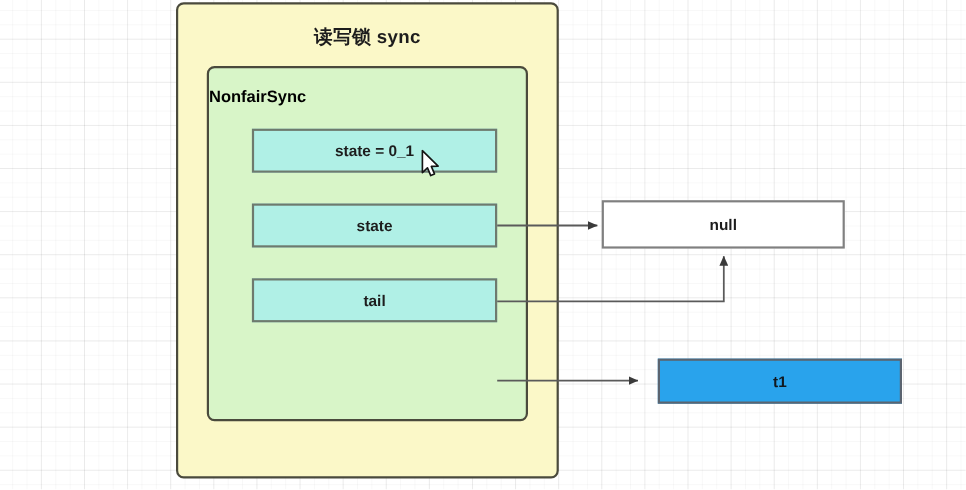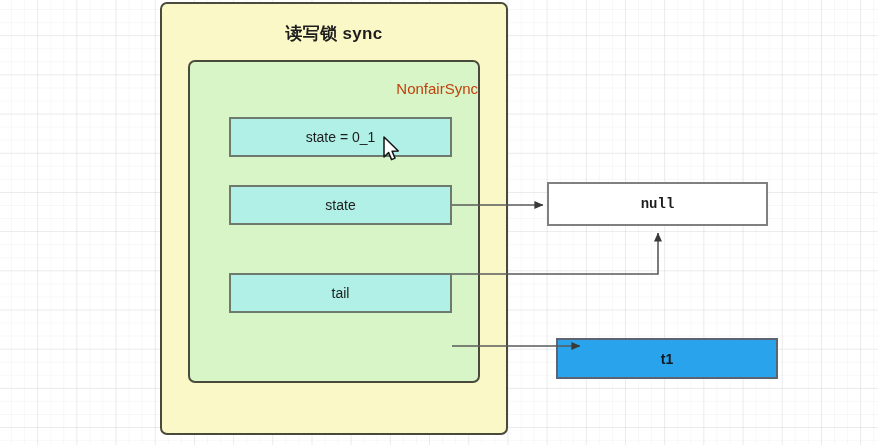--- a/index.html
+++ b/index.html
@@ -56,81 +56,79 @@
     background: #D8F5C8;
     border: 2.5px solid #4a4a3c;
     border-radius: 7px;
     box-sizing: border-box;
   }
   .inner-title {
     position: absolute;
     left: 0;
     top: 18px;
     width: 100%;
-    text-align: right;
+    text-align: left;
     font-size: 15px;
-    font-weight: normal;
-    color: #c2410c;
+    font-weight: bold;
+    color: #000000;
   }
 
   
   .field-box {
     position: absolute;
     left: 229px;
     width: 223px;
     height: 40px;
     background: #B0F0E6;
     border: 2px solid #6e7a6e;
     box-sizing: border-box;
     display: flex;
     align-items: center;
     justify-content: center;
     font-size: 14px;
-    font-weight: normal;
+    font-weight: bold;
     color: #1d1d1d;
   }
   .fb-state { top: 117px; }
   .fb-head  { top: 185px; }
-  .fb-tail  { top: 253px; margin-top: 20px; }
+  .fb-tail  { top: 253px; }
   .fb-owner { top: 326px; height: 41px; }
 
   
   .null-box {
     position: absolute;
     left: 547px;
     top: 182px;
     width: 221px;
     height: 44px;
     background: #ffffff;
     border: 2px solid #808080;
     box-sizing: border-box;
     display: flex;
     align-items: center;
     justify-content: center;
     font-size: 14px;
     font-weight: bold;
     color: #1d1d1d;
-    font-family: Liberation Mono, monospace;
   }
   .t1-box {
     position: absolute;
-    left: 556px;
+    left: 598px;
     top: 326px;
     width: 222px;
     height: 41px;
     background: #29A3EC;
     border: 2px solid #5b6470;
     box-sizing: border-box;
     display: flex;
     align-items: center;
     justify-content: center;
     font-size: 14px;
     font-weight: bold;
     color: #11181f;
-    margin-top: 12px;
   }
 
   
   .edges {
     position: absolute;
     left: 0;
     top: 0;
     width: 878px;
     height: 445px;
     pointer-events: none;

